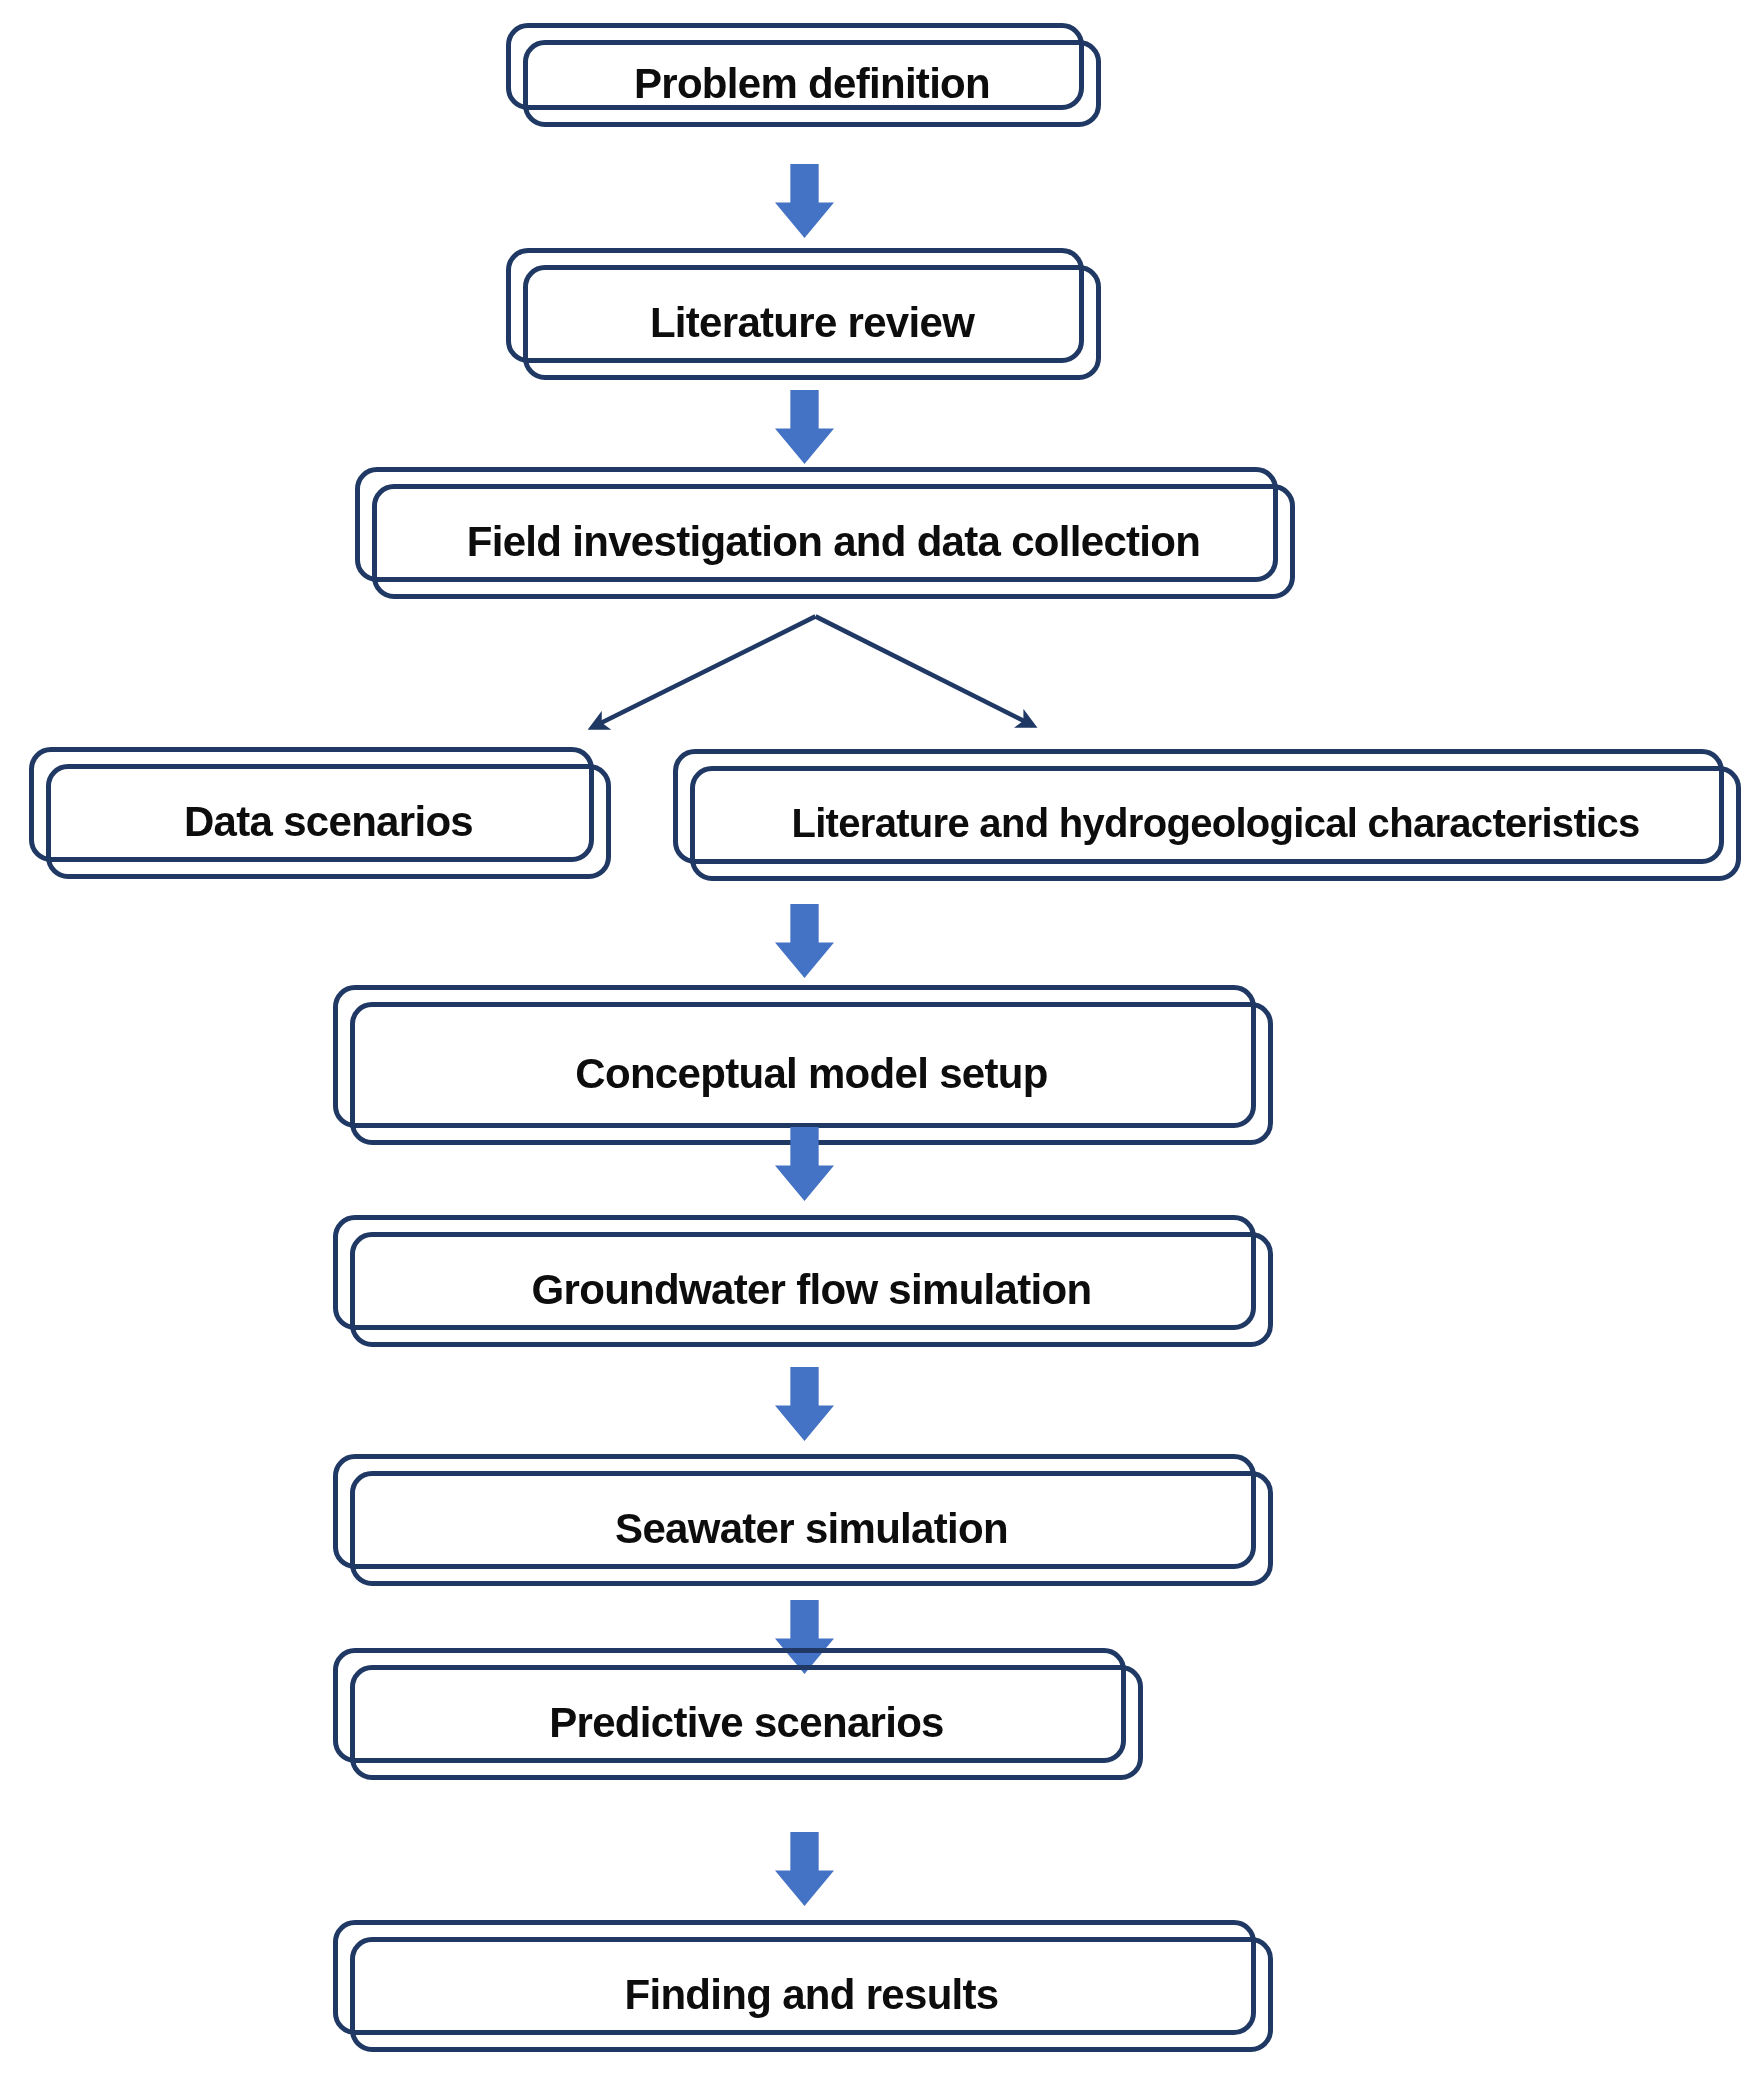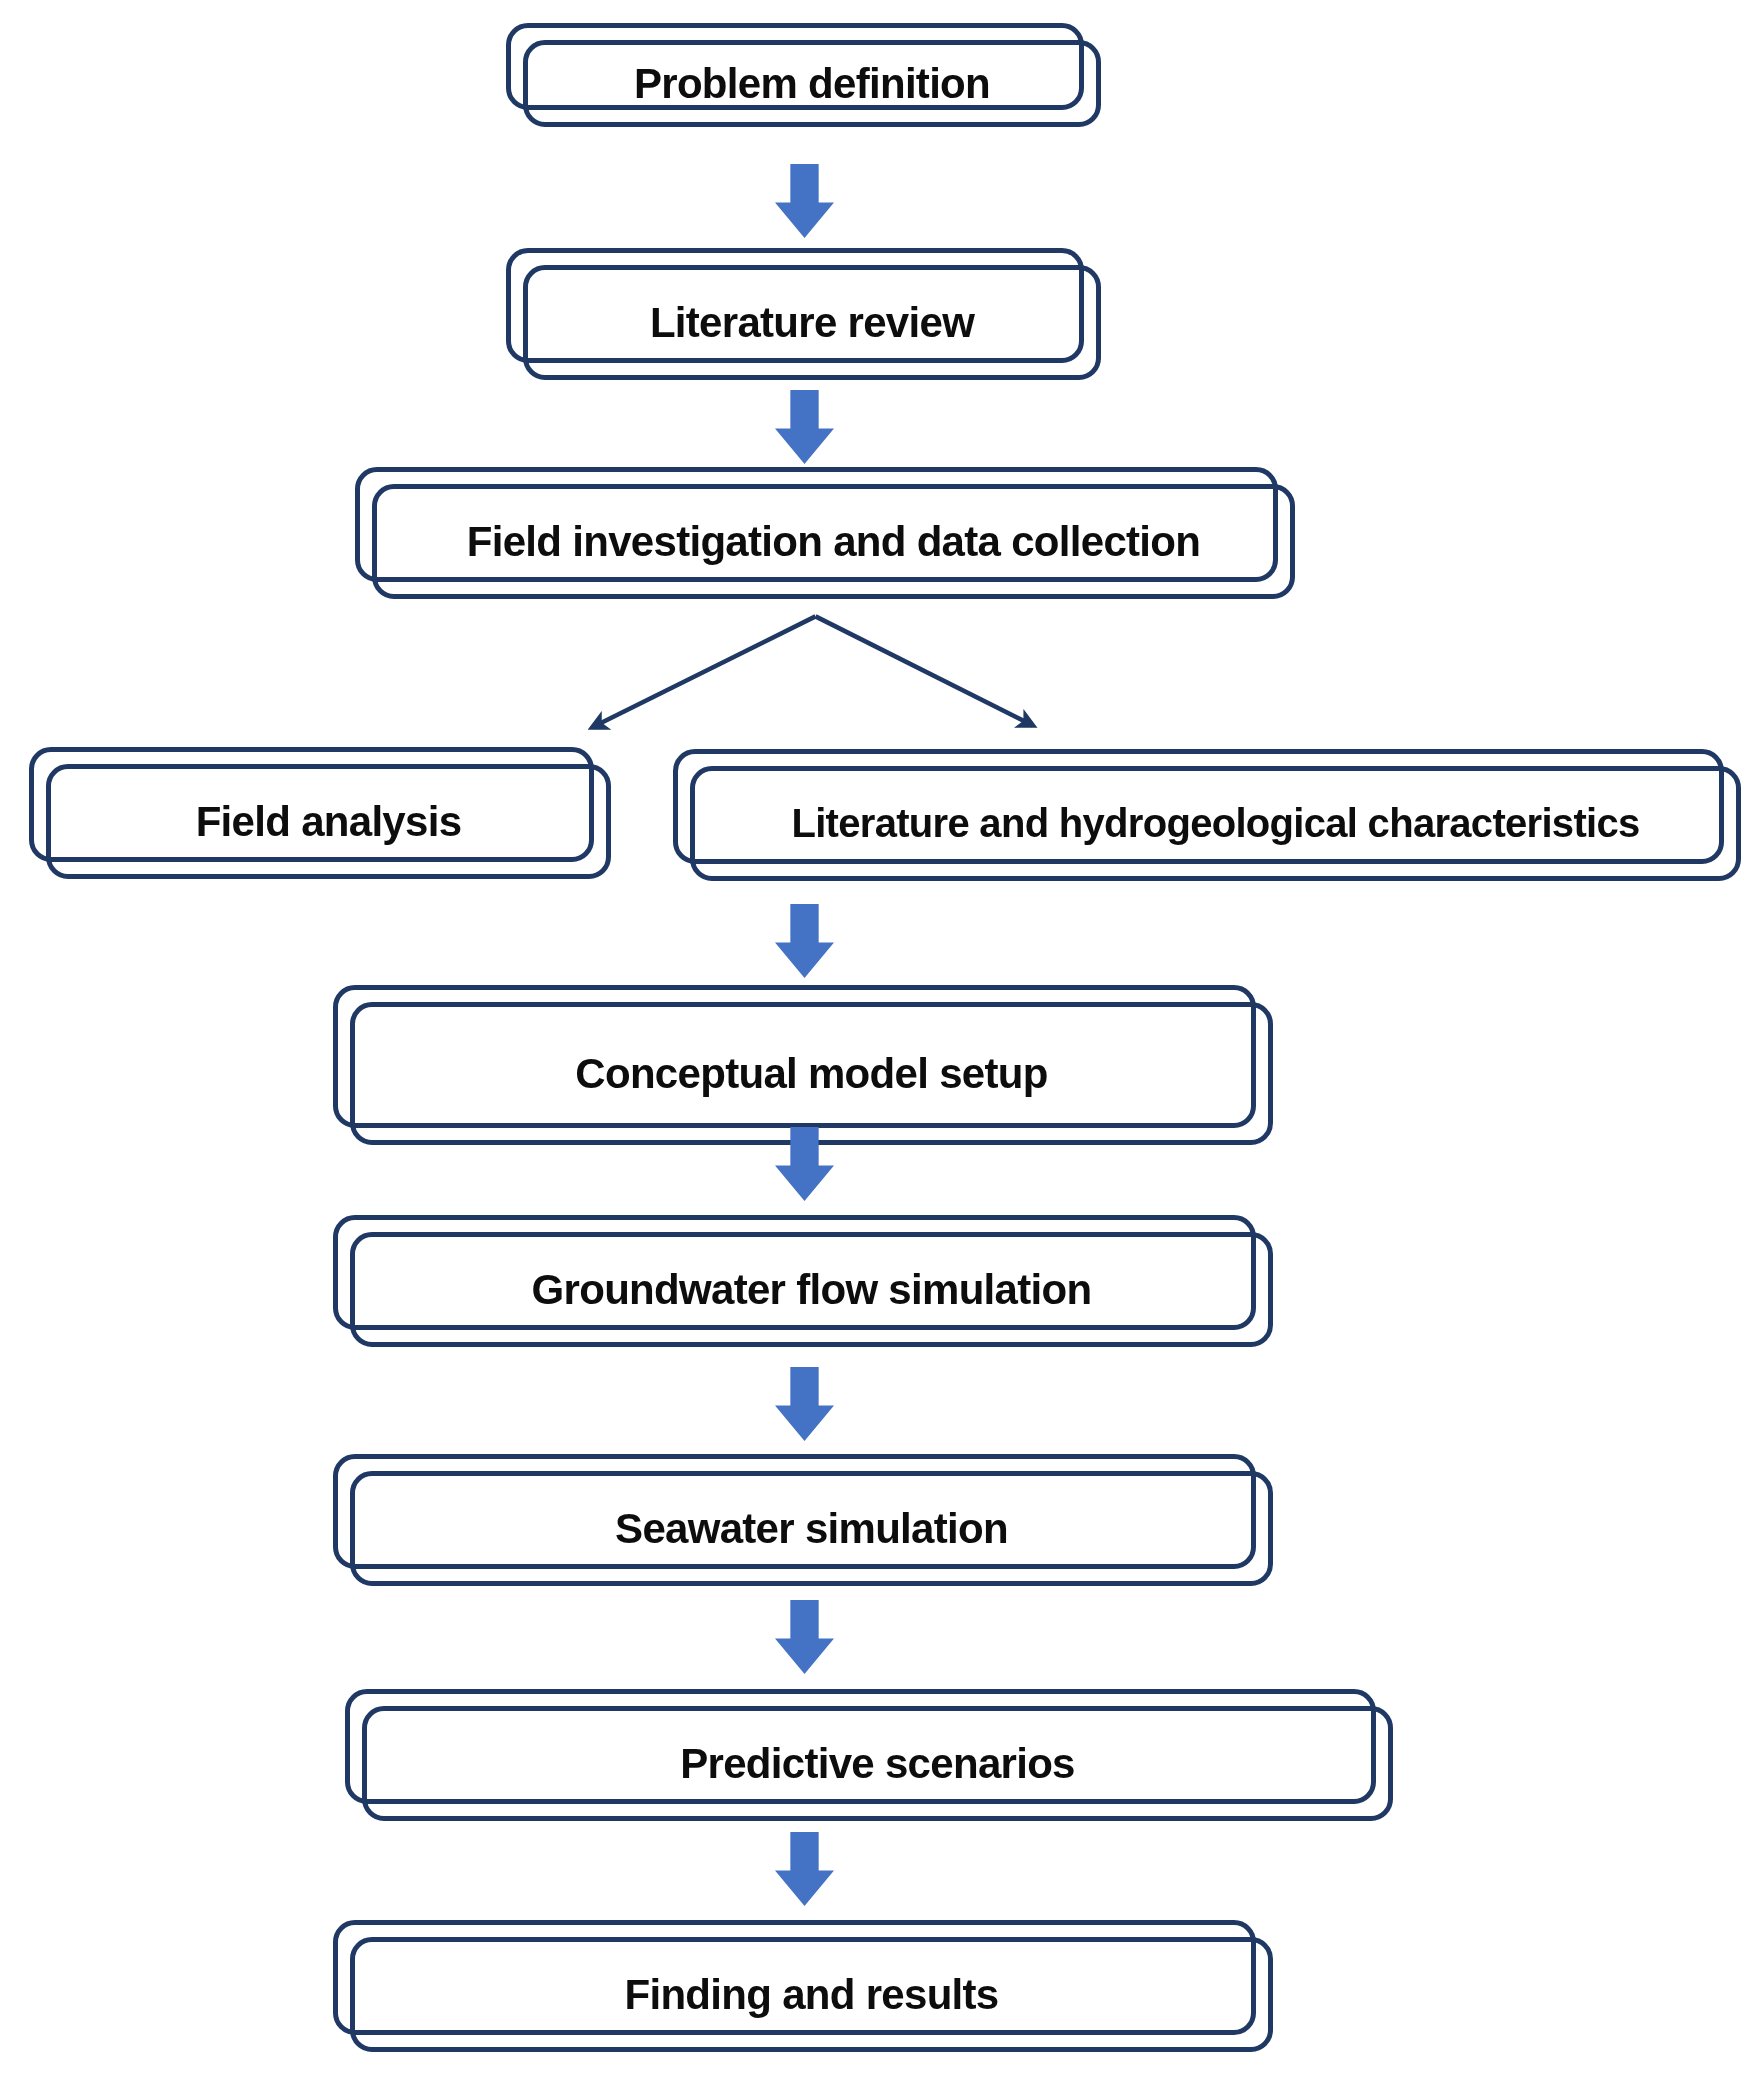--- a/index.html
+++ b/index.html
@@ -82,21 +82,21 @@
         <path class="arrowhead" d="M0,0 L10,5 L0,10 L2.5,5 z"></path>
       </marker>
     </defs>
     <line x1="390" y1="14" x2="48" y2="184" marker-end="url(#ah)"></line>
     <line x1="390" y1="14" x2="723" y2="181" marker-end="url(#ah)"></line>
   </svg>
 
   <div class="box" style="left:29px;top:747px;width:582px;height:132px;">
     <div class="rect back"></div>
     <div class="rect front"></div>
-    <div class="label">Field analysis</div>
+    <div class="label">Data scenarios</div>
   </div>
 
   <div class="box" style="left:673px;top:749px;width:1068px;height:132px;">
     <div class="rect back"></div>
     <div class="rect front"></div>
     <div class="label" style="font-size:40px;">Literature and hydrogeological characteristics</div>
   </div>
 
   <div class="down-arrow" style="left:775px;top:904px;"></div>
 
@@ -117,21 +117,21 @@
   <div class="down-arrow" style="left:775px;top:1367px;"></div>
 
   <div class="box" style="left:333px;top:1454px;width:940px;height:132px;">
     <div class="rect back"></div>
     <div class="rect front"></div>
     <div class="label">Seawater simulation</div>
   </div>
 
   <div class="down-arrow" style="left:775px;top:1600px;"></div>
 
-  <div class="box" style="left:333px;top:1689px;width:1048px;height:132px;margin-left:12px;">
+  <div class="box" style="left:333px;top:1648px;width:810px;height:132px;">
     <div class="rect back"></div>
     <div class="rect front"></div>
     <div class="label">Predictive scenarios</div>
   </div>
 
   <div class="down-arrow" style="left:775px;top:1832px;"></div>
 
   <div class="box" style="left:333px;top:1920px;width:940px;height:132px;border-radius:6px;">
     <div class="rect back"></div>
     <div class="rect front"></div>

